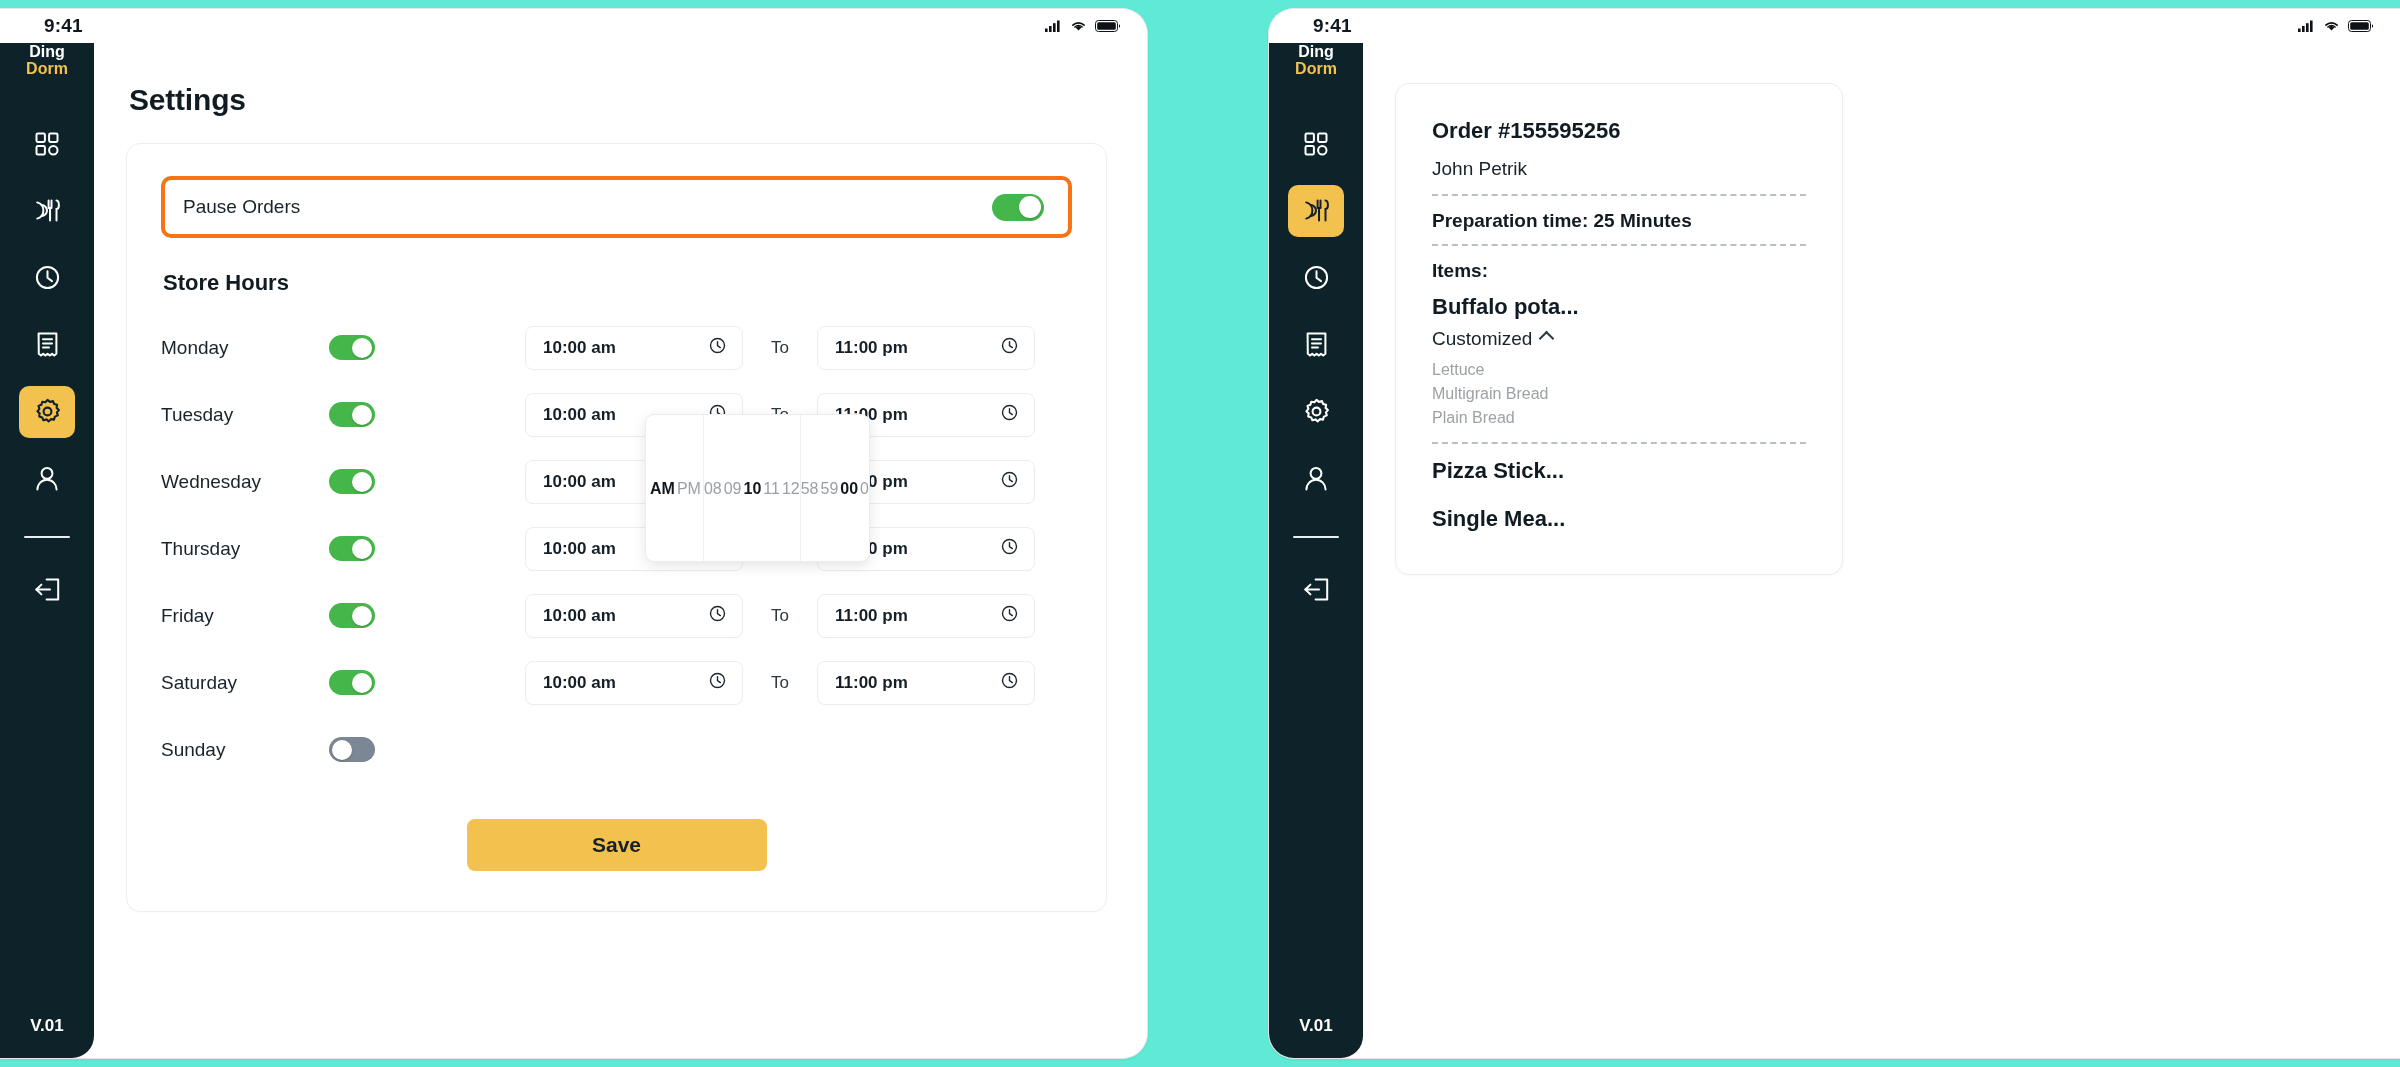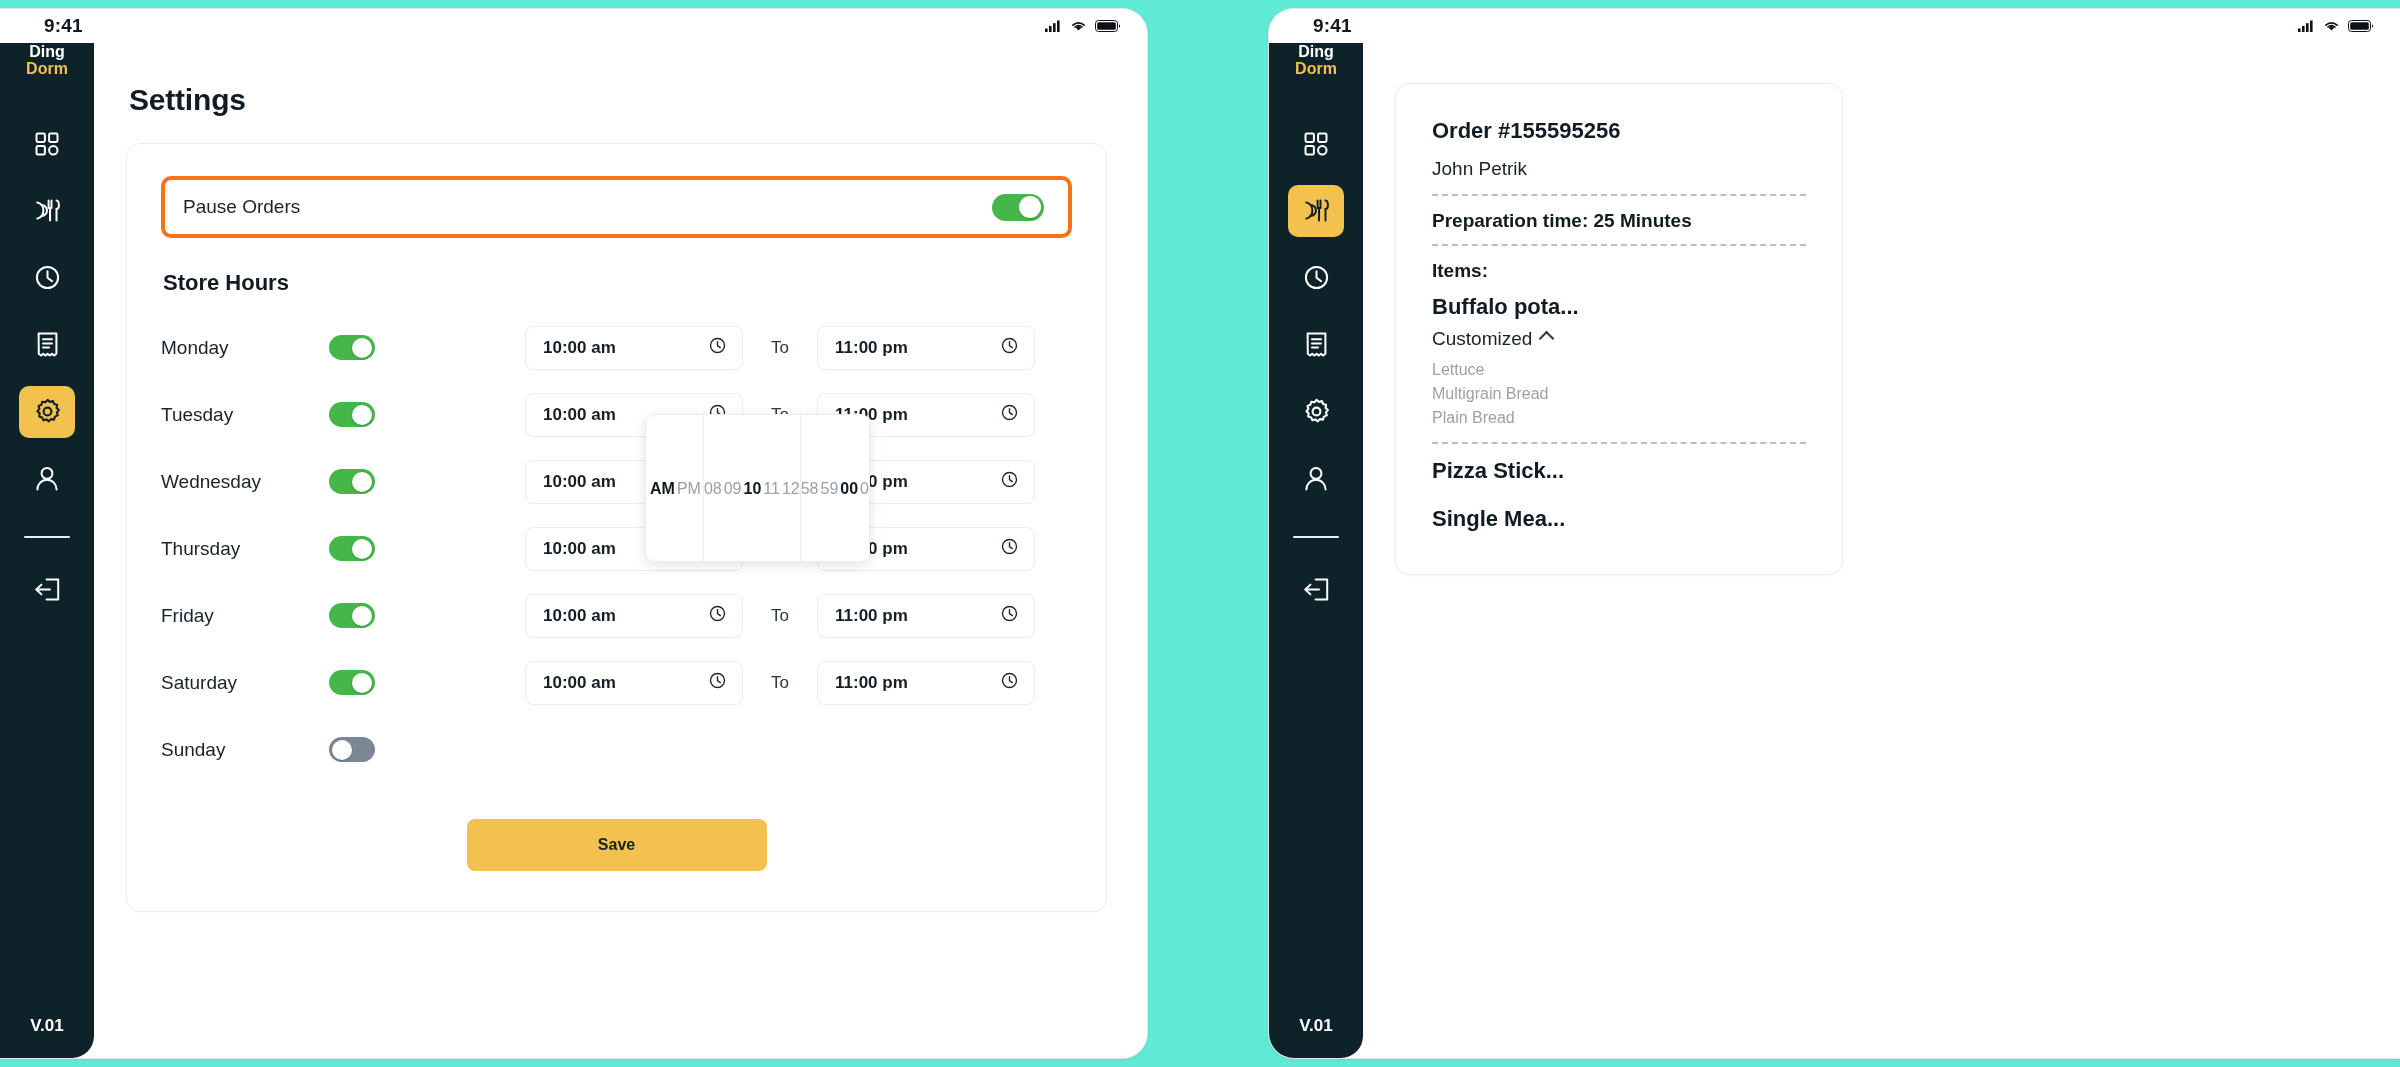--- a/index.html
+++ b/index.html
@@ -294,21 +294,21 @@
     display: flex;
     justify-content: center;
     margin-top: 36px;
   }
   .save-btn {
     width: 300px;
     height: 52px;
     background: #f3c14e;
     border: none;
     border-radius: 8px;
-    font-size: 16px;
+    font-size: 21px;
     font-weight: 700;
     color: #15202a;
     cursor: pointer;
     font-family: "Liberation Sans", sans-serif;
   }
 
   
   .order-card {
     border: 1px solid #ececee;
     border-radius: 14px;

